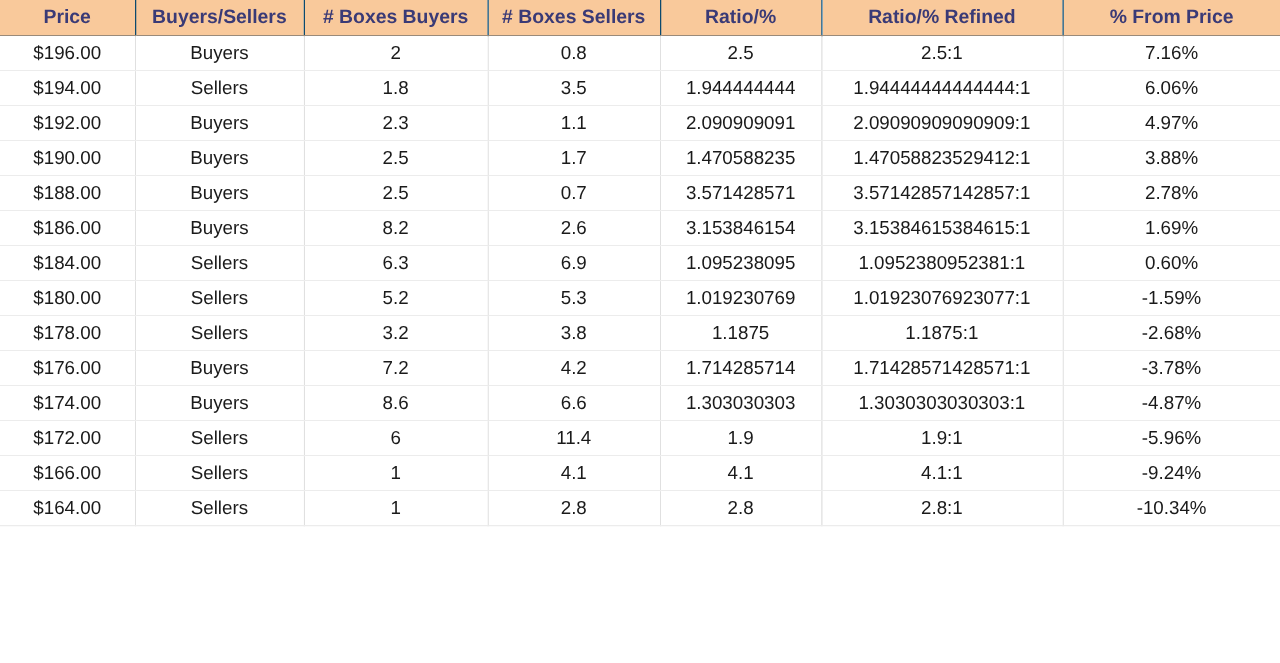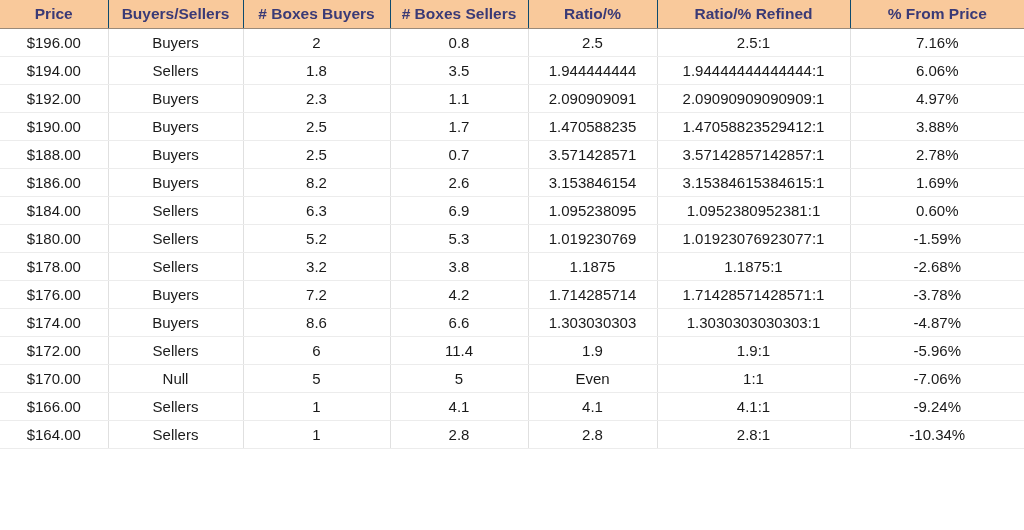--- a/index.html
+++ b/index.html
@@ -223,29 +223,20 @@
       <tr>
         <td>$172.00</td>
         <td class="side-sellers">Sellers</td>
         <td>6</td>
         <td>11.4</td>
         <td>1.9</td>
         <td>1.9:1</td>
         <td>-5.96%</td>
       </tr>
       <tr>
-        <td>$170.00</td>
-        <td class="side-null">Null</td>
-        <td>5</td>
-        <td>5</td>
-        <td>Even</td>
-        <td>1:1</td>
-        <td>-7.06%</td>
-      </tr>
-      <tr>
         <td>$166.00</td>
         <td class="side-sellers">Sellers</td>
         <td>1</td>
         <td>4.1</td>
         <td>4.1</td>
         <td>4.1:1</td>
         <td>-9.24%</td>
       </tr>
       <tr>
         <td>$164.00</td>

